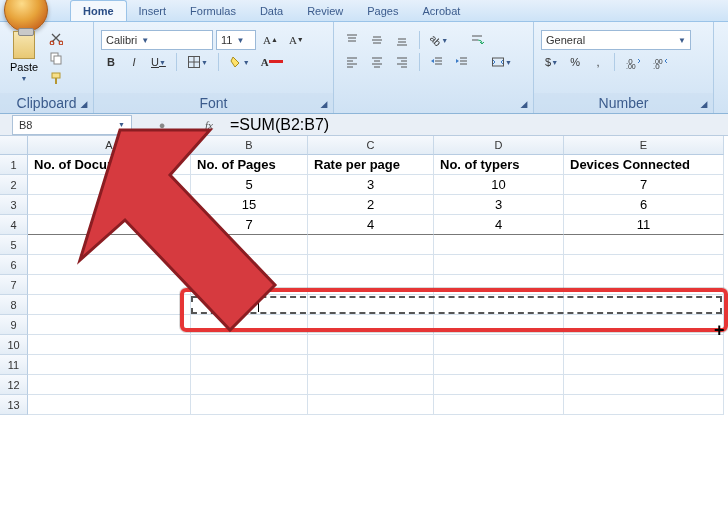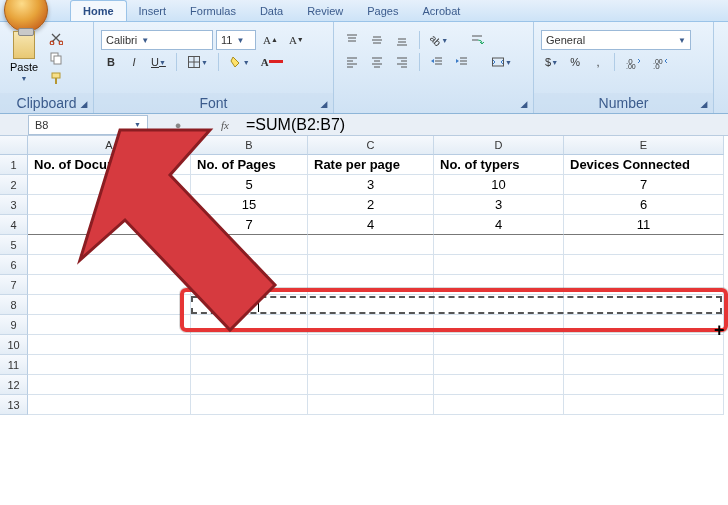--- a/index.html
+++ b/index.html
@@ -32,21 +32,21 @@
 .combo .dd { margin-left: 4px; color: #3b5b8c; font-size: 8px; }
 .btn { min-width: 20px; height: 20px; border: 1px solid transparent; display: inline-flex; align-items: center; justify-content: center; border-radius: 2px; color: #333; padding: 0 3px; }
 
 
 
 
 .launcher { position: absolute; right: 2px; bottom: 2px; width: 14px; height: 14px; font-size: 9px; color: #3b5b8c; display:flex;align-items:center;justify-content:center; }
 
 
 .fxbar { height: 22px; background: #e9eff6; border-bottom: 1px solid #b9cce0; display: flex; align-items: center; }
-.namebox { width: 120px; height: 20px; background: #fff; border: 1px solid #acc2d9; margin-left: 28px; display: flex; align-items: center; padding: 0 6px; font-size: 11px; color: #333; justify-content: space-between; }
+.namebox { width: 120px; height: 20px; background: #fff; border: 1px solid #acc2d9; margin-left: 12px; display: flex; align-items: center; padding: 0 6px; font-size: 11px; color: #333; justify-content: space-between; }
 .fx-icon { width: 34px; display:flex;align-items:center;justify-content:center; font-style: italic; color: #555; font-family: Georgia, serif; }
 .fx-input { flex: 1; font-size: 16px; color: #000; padding-left: 4px; }
 
 
 .sheet { position: relative; }
 .colhdr-row { display: flex; height: 19px; }
 .corner { width: 28px; background: linear-gradient(#f6f9fd,#e4edf6); border-right:1px solid #b7cce2; border-bottom:1px solid #b7cce2; }
 .colhdr { background: linear-gradient(#f6f9fd,#e4edf6); border-right:1px solid #c8d8e8; border-bottom:1px solid #b7cce2; text-align:center; font-size:11px; color:#333; line-height:19px; }
 .rowhdr { width: 28px; background: linear-gradient(#f6f9fd,#e4edf6); border-right:1px solid #b7cce2; border-bottom:1px solid #c8d8e8; text-align:center; font-size:11px; color:#333; line-height:20px; }
 .cell { border-right:1px solid #d6e1ec; border-bottom:1px solid #d6e1ec; font-size: 13px; color:#000; padding: 0 6px; line-height: 20px; white-space: nowrap; overflow: visible; }

